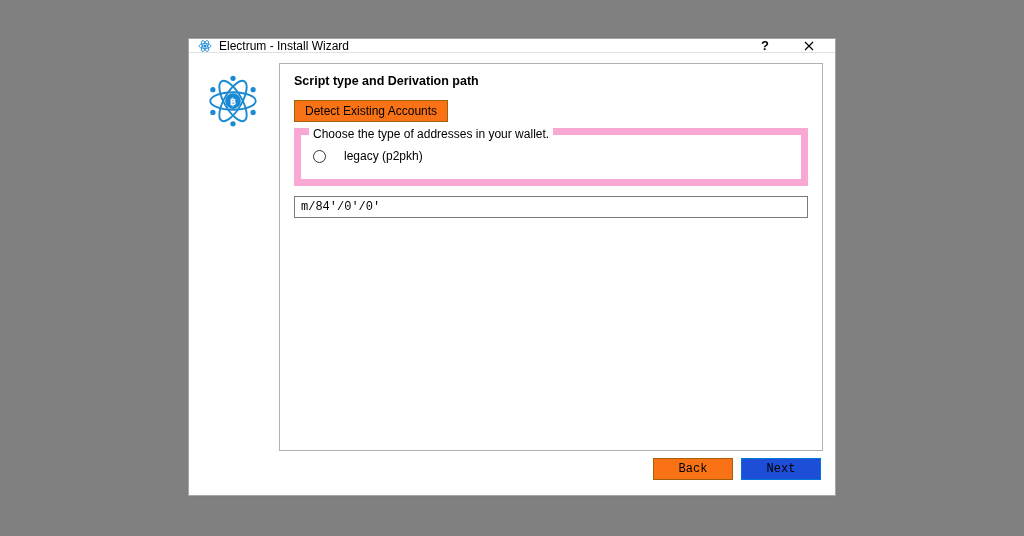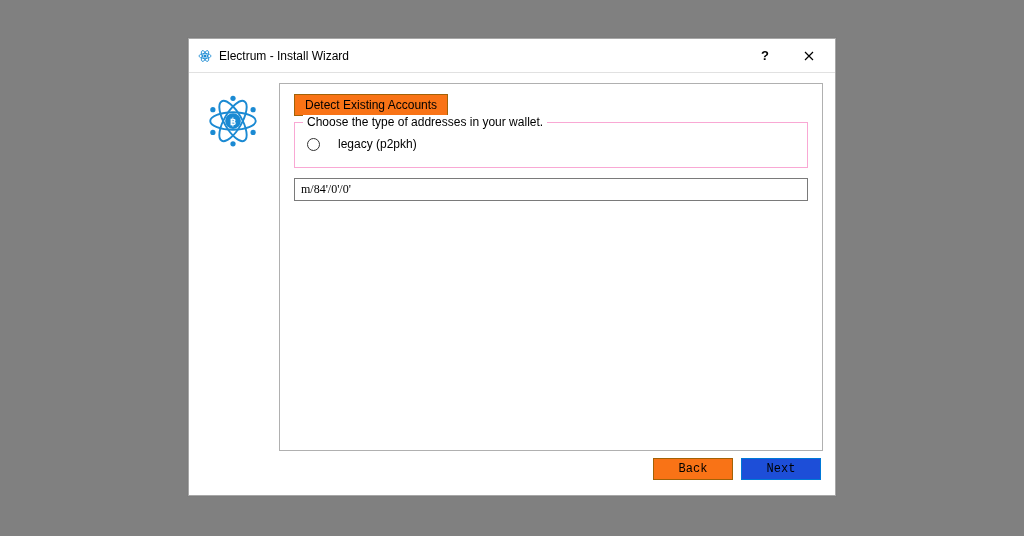--- a/index.html
+++ b/index.html
@@ -15,21 +15,21 @@
     position: absolute;
     left: 188px; top: 38px;
     width: 648px; height: 458px;
     background: #fff;
     border: 1px solid #a7a7a7;
     display: flex;
     flex-direction: column;
     box-shadow: 0 0 0 1px rgba(0,0,0,0.02);
   }
   .titlebar {
-    height: 34px;
+    height: 14px;
     display: flex;
     align-items: center;
     padding: 0 4px 0 8px;
     border-bottom: 1px solid #e1e1e1;
     justify-content: flex-end;
   }
   .title-icon { width: 16px; height: 16px; margin-right: 6px; flex-shrink:0;}
   .title-text { flex: 0 0 auto; color: #000; }
   .title-spacer { flex:1; }
   .title-btn {
@@ -68,21 +68,21 @@
   .btn {
     background: #f97316;
     border: 1px solid #a16207;
     padding: 3px 10px;
     font-family: inherit;
     font-size: 12px;
     cursor: default;
   }
   .or-text { margin: 8px 0 2px 4px; }
   .groupbox {
-    border: 1px solid #f9a8d4;
+    border: 7px solid #f9a8d4;
     margin: 6px 0 10px 0;
     padding: 10px 12px 12px 12px;
     position: relative;
   }
   .groupbox-legend {
     position: absolute;
     top: -8px; left: 8px;
     background: #fff;
     padding: 0 4px;
     font-size: 12px;
@@ -102,21 +102,21 @@
   .radio-inner {
     width: 6px; height: 6px;
     border-radius: 50%;
     background: #000;
   }
   .override-text { margin: 2px 0 6px 0; line-height: 1.3; }
   .path-input {
     width: 100%;
     border: 1px solid #7a7a7a;
     padding: 3px 6px;
-    font-family: Liberation Serif, serif;
+    font-family: Liberation Mono, monospace;
     font-size: 12px;
     background: #fff;
   }
   .footer {
     height: 36px;
     display: flex;
     align-items: center;
     justify-content: flex-end;
     gap: 8px;
     padding: 0 2px;
@@ -179,20 +179,21 @@
             <circle cx="55" cy="19" r="3" fill="#1b8ad3"></circle>
             <circle cx="9" cy="45" r="3" fill="#1b8ad3"></circle>
             <circle cx="55" cy="45" r="3" fill="#1b8ad3"></circle>
             <circle cx="32" cy="32" r="9" fill="#1b8ad3"></circle>
             <text x="32" y="36" text-anchor="middle" font-size="11" font-weight="bold" fill="#fff" font-family="Arial">฿</text>
           </svg>
         </span>
       </div>
 
       <div class="content-frame">
+        <div class="section-title">Script type and Derivation path</div>
 
         <div>
           <button class="btn">Detect Existing Accounts</button>
         </div>
 
 
         <div class="groupbox">
           <div class="groupbox-legend">Choose the type of addresses in your wallet.</div>
 
           <div class="radio-row">

